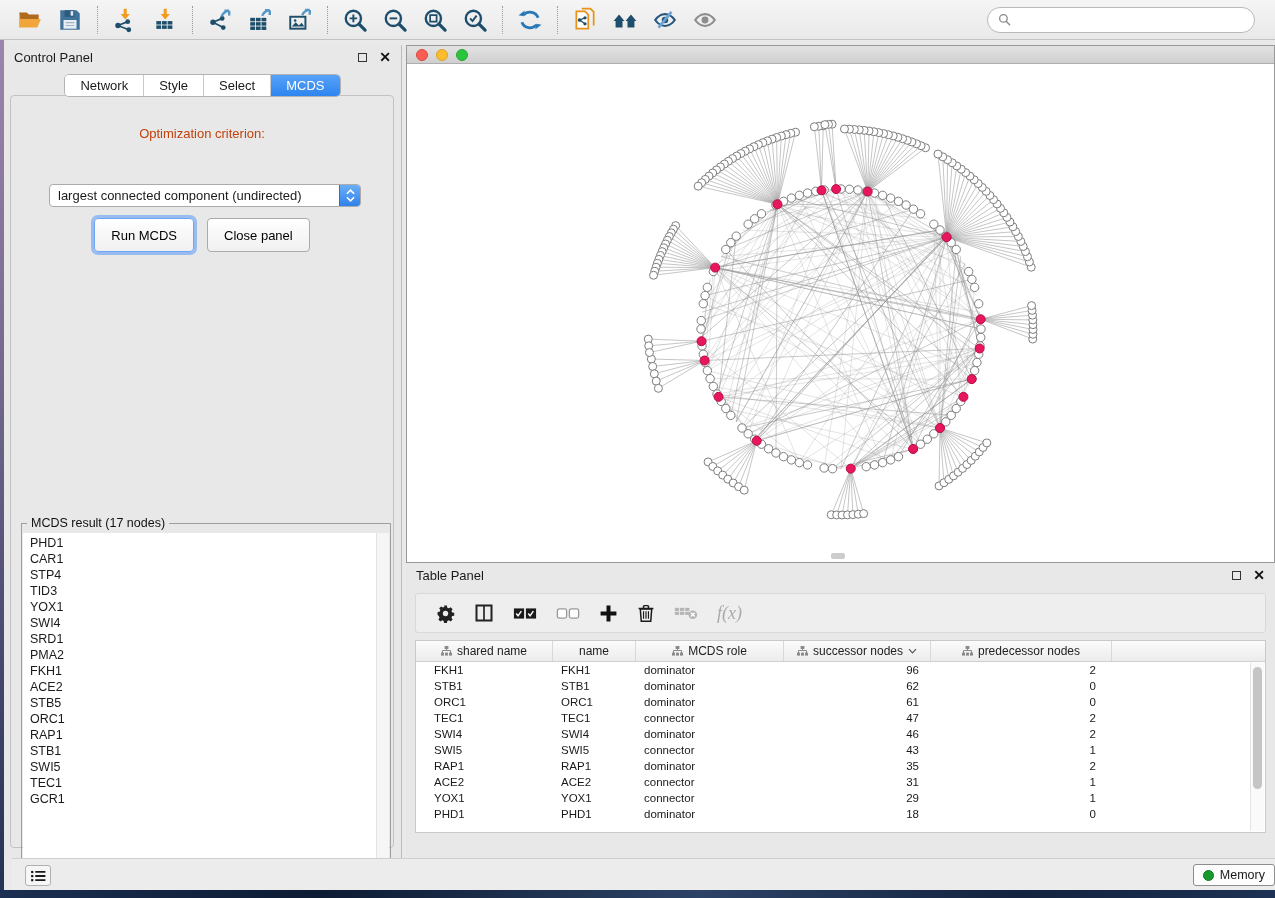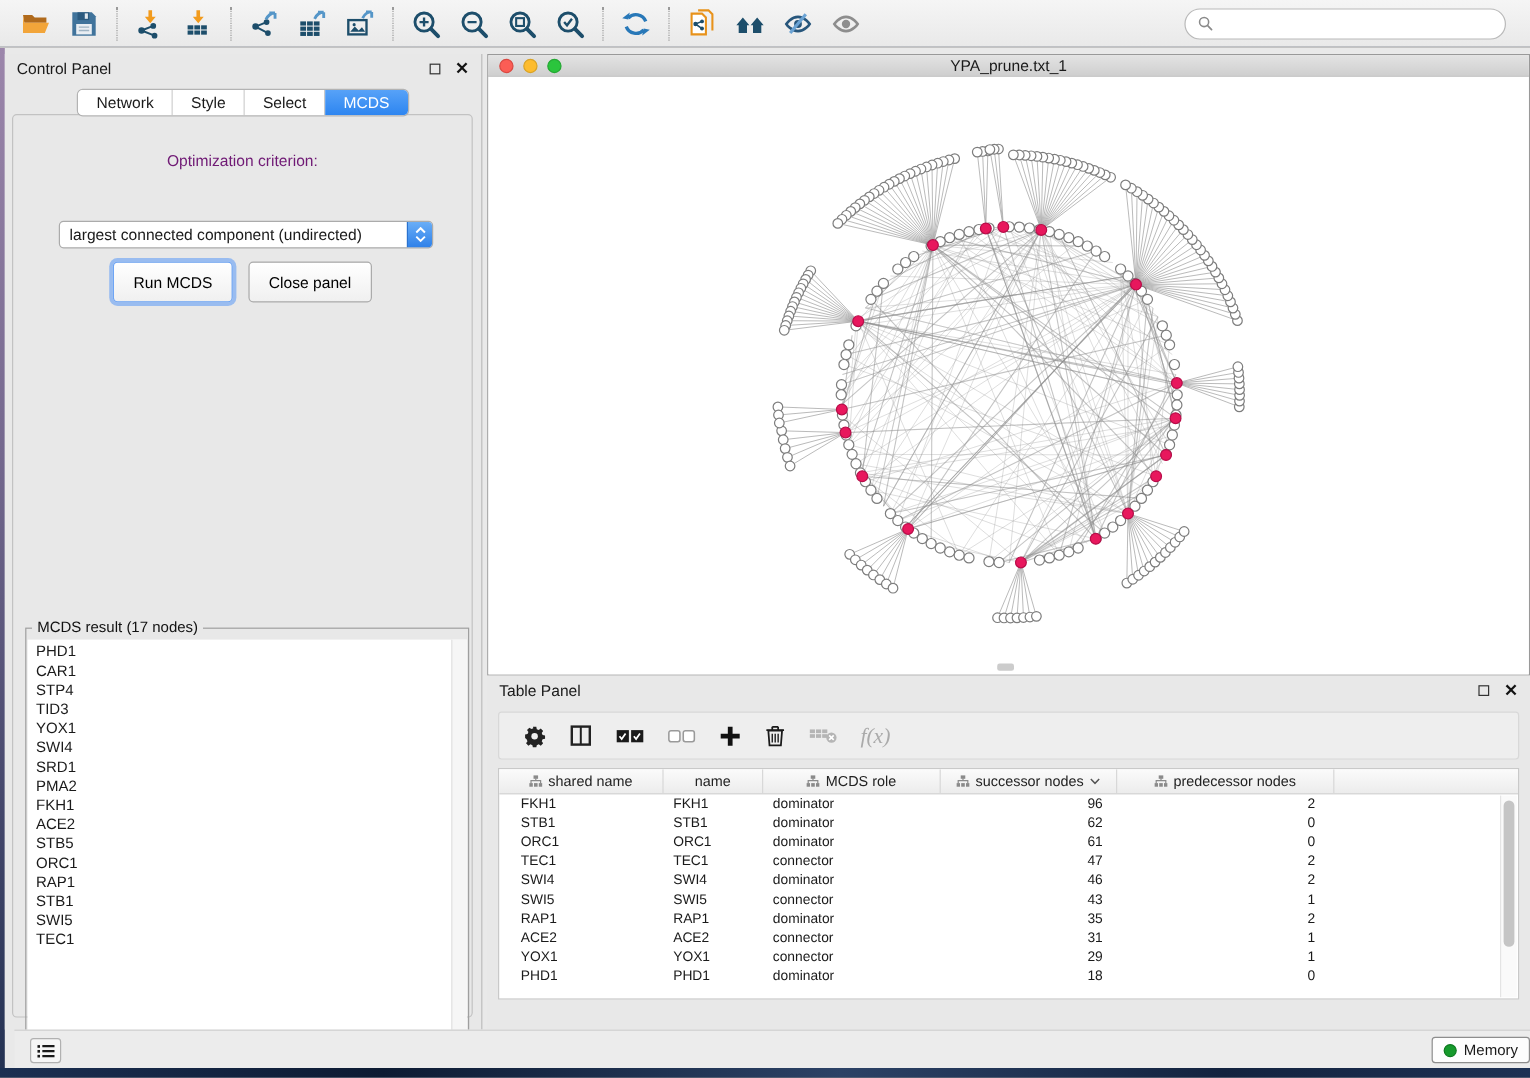--- a/index.html
+++ b/index.html
@@ -33,21 +33,21 @@
   .panel-title-row .spacer { flex:1; }
   .win-float { width:9px; height:9px; border:1.5px solid #333; margin-right:12px; }
   .win-close { font-size:14px; font-weight:bold; color:#111; line-height:1; }
   .seg-tabs { display:flex; border:1px solid #b3b3b3; border-radius:5px; background:#fff; overflow:hidden; }
   .seg-tab { font-size:13px; padding:3px 15px; border-right:1px solid #c9c9c9; background:#fff; white-space:nowrap; }
   .seg-tab:last-child { border-right:none; }
   .seg-tab.active { background:linear-gradient(#57a2f8,#2d85f0); color:#fff; border-right-color:#2d85f0; }
   .cp-tabs-wrap { position:absolute; left:0; top:29px; width:100%; display:flex; justify-content:center; z-index:2; }
   .cp-body { position:absolute; left:6px; right:7px; top:50px; bottom:10px; border:1px solid #c2c2c2;
     border-radius:4px; background:#e8e8e8; }
-  .opt-label { margin-top:30px; text-align:center; font-size:13px; color:#701a75; }
+  .opt-label { margin-top:30px; text-align:center; font-size:13px; color:#c2410c; }
   .dropdown { position:absolute; left:38px; top:88px; width:312px; height:23px; background:#fff;
     border:1px solid #ababab; border-radius:4px; display:flex; align-items:center; overflow:hidden; }
   .dropdown .dd-text { flex:1; font-size:13px; padding-left:8px; white-space:nowrap; }
   .dropdown .dd-cap { width:21px; height:23px; background:linear-gradient(#6cb0f8,#2d7fe8);
     border-left:1px solid #2a72cf; display:flex; flex-direction:column; align-items:center; justify-content:center; gap:1px; }
   .dd-cap svg { width:9px; height:6px; }
   .btn-row { position:absolute; left:0; top:122px; width:100%; display:flex; justify-content:center; gap:13px; }
   .cp-btn { height:23px; padding:16px 16px; font-size:13px; background:linear-gradient(#ffffff,#f0f0f0);
     border:1px solid #ababab; border-radius:4px; display:flex; align-items:center; font-family:inherit; }
   .cp-btn.focused { box-shadow:0 0 0 3px rgba(110,165,245,.65); border-color:#6ea5f5; }
@@ -320,33 +320,33 @@
               <div>SRD1</div>
               <div>PMA2</div>
               <div>FKH1</div>
               <div>ACE2</div>
               <div>STB5</div>
               <div>ORC1</div>
               <div>RAP1</div>
               <div>STB1</div>
               <div>SWI5</div>
               <div>TEC1</div>
+              <div>GCR1</div>
             </div>
           <div class="mcds-scroll"></div>
         </div>
       </fieldset>
     </div>
   </div>
 
   <div class="net-window">
     <div class="net-titlebar">
       <span class="tl red"></span>
       <span class="tl yellow"></span>
       <span class="tl green"></span>
-      <span class="net-title">YPA_prune.txt_1</span>
     </div>
     <div class="net-canvas">
       <svg id="graph-svg" width="867" height="497" viewBox="0 0 867 497">
           <g>
             <line x1="370.44133003646346" y1="140.25908661362848" x2="294.2554224087355" y2="273.45298963912" class="chord"></line>
             <line x1="370.44133003646346" y1="140.25908661362848" x2="323.79431271473294" y2="351.34064216799595" class="chord"></line>
             <line x1="370.44133003646346" y1="140.25908661362848" x2="513.5290645423619" y2="380.2177412251118" class="chord"></line>
             <line x1="370.44133003646346" y1="140.25908661362848" x2="557.9638435914494" y2="199.9387559138724" class="chord"></line>
             <line x1="370.44133003646346" y1="140.25908661362848" x2="323.79431271473294" y2="351.34064216799595" class="chord"></line>
             <line x1="370.44133003646346" y1="140.25908661362848" x2="296.29321302739993" y2="239.76429470605322" class="chord"></line>

